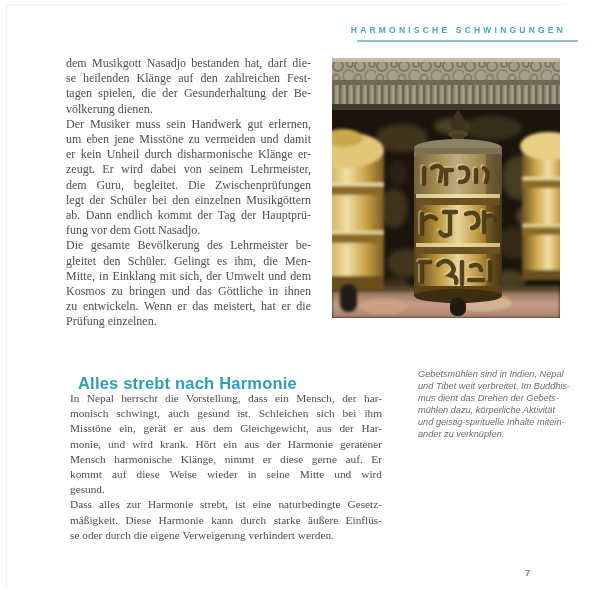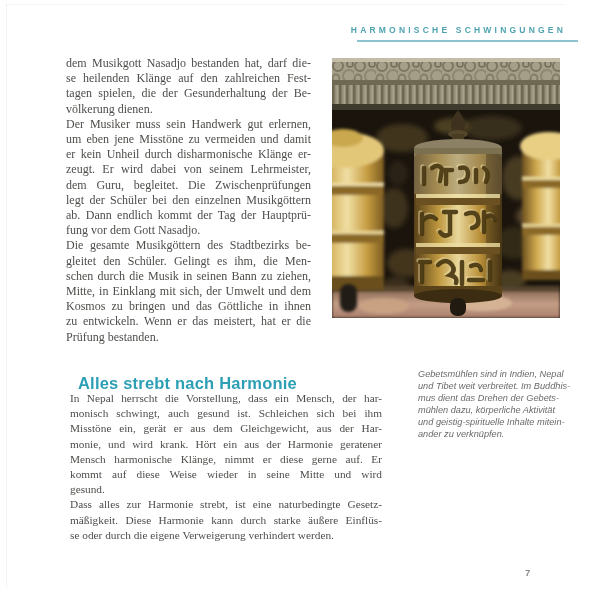--- a/index.html
+++ b/index.html
@@ -69,27 +69,26 @@
       <div class="jline">tagen spielen, die der Gesunderhaltung der Be-</div>
       <div class="jline plast">völkerung dienen.</div>
       <div class="jline">Der Musiker muss sein Handwerk gut erlernen,</div>
       <div class="jline">um eben jene Misstöne zu vermeiden und damit</div>
       <div class="jline">er kein Unheil durch disharmonische Klänge er-</div>
       <div class="jline">zeugt. Er wird dabei von seinem Lehrmeister,</div>
       <div class="jline">dem Guru, begleitet. Die Zwischenprüfungen</div>
       <div class="jline">legt der Schüler bei den einzelnen Musikgöttern</div>
       <div class="jline">ab. Dann endlich kommt der Tag der Hauptprü-</div>
       <div class="jline plast">fung vor dem Gott Nasadjo.</div>
-      <div class="jline">Die gesamte Musikgöttern des Stadtbezirks be-</div>
+      <div class="jline">Die gesamte Bevölkerung des Lehrmeister be-</div>
       <div class="jline">gleitet den Schüler. Gelingt es ihm, die Men-</div>
-      <div class="jline">schen durch die Musik in seinen Bann zu ziehen,</div>
       <div class="jline">Mitte, in Einklang mit sich, der Umwelt und dem</div>
       <div class="jline">Kosmos zu bringen und das Göttliche in ihnen</div>
       <div class="jline">zu entwickeln. Wenn er das meistert, hat er die</div>
-      <div class="jline plast">Prüfung bestanden.</div>
+      <div class="jline plast">Prüfung einzelnen.</div>
     </div>
 
   <h2 class="section-heading">Alles strebt nach Harmonie</h2>
 
   <div class="body-col sec2">
       <div class="jline">In Nepal herrscht die Vorstellung, dass ein Mensch, der har-</div>
       <div class="jline">monisch schwingt, auch gesund ist. Schleichen sich bei ihm</div>
       <div class="jline">Misstöne ein, gerät er aus dem Gleichgewicht, aus der Har-</div>
       <div class="jline">monie, und wird krank. Hört ein aus der Harmonie geratener</div>
       <div class="jline">Mensch harmonische Klänge, nimmt er diese gerne auf. Er</div>

